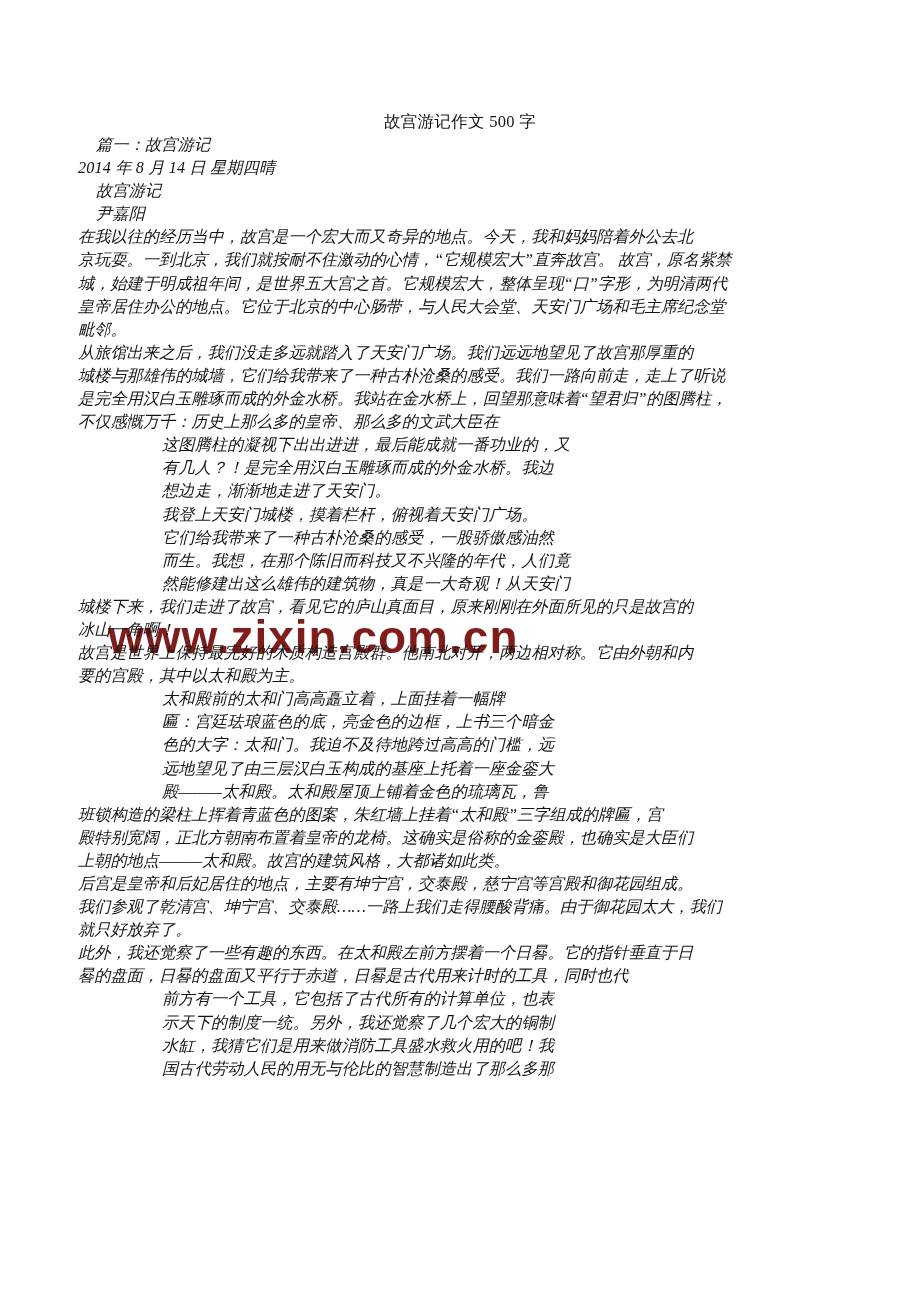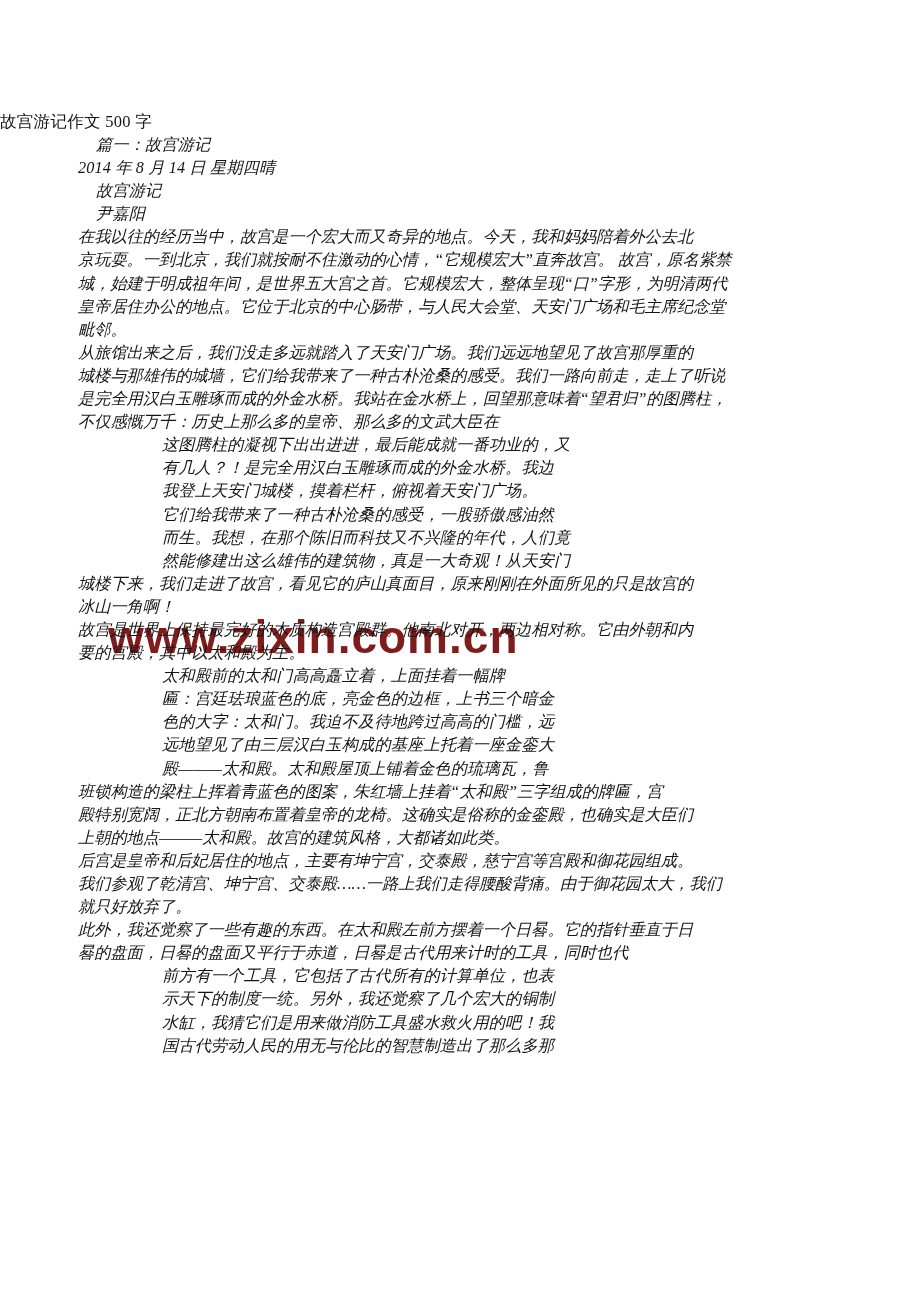--- a/index.html
+++ b/index.html
@@ -34,21 +34,21 @@
   .content {
     position: relative;
     z-index: 1;
     padding: 0;
   }
   .doc-title {
     position: absolute;
     left: 0;
     top: 110px;
     width: 920px;
-    text-align: left;
+    text-align: center;
     font-size: 16.5px;
     line-height: 23px;
     letter-spacing: 0.3px;
   }
   .body-block {
     position: absolute;
     left: 78px;
     top: 134px;
     width: 700px;
   }
@@ -89,20 +89,21 @@
           <div class="line wide">京玩耍。一到北京，我们就按耐不住激动的心情，“它规模宏大”直奔故宫。 故宫，原名紫禁</div>
           <div class="line wide">城，始建于明成祖年间，是世界五大宫之首。它规模宏大，整体呈现“口”字形，为明清两代</div>
           <div class="line wide">皇帝居住办公的地点。它位于北京的中心肠带，与人民大会堂、天安门广场和毛主席纪念堂</div>
           <div class="line wide">毗邻。</div>
           <div class="line wide">    从旅馆出来之后，我们没走多远就踏入了天安门广场。我们远远地望见了故宫那厚重的</div>
           <div class="line wide">城楼与那雄伟的城墙，它们给我带来了一种古朴沧桑的感受。我们一路向前走，走上了听说</div>
           <div class="line wide">是完全用汉白玉雕琢而成的外金水桥。我站在金水桥上，回望那意味着“望君归”的图腾柱，</div>
           <div class="line wide">不仅感慨万千：历史上那么多的皇帝、那么多的文武大臣在</div>
           <div class="line ind-block">这图腾柱的凝视下出出进进，最后能成就一番功业的，又</div>
           <div class="line ind-block">有几人？！是完全用汉白玉雕琢而成的外金水桥。我边</div>
+          <div class="line ind-block">想边走，渐渐地走进了天安门。</div>
           <div class="line ind-block">我登上天安门城楼，摸着栏杆，俯视着天安门广场。</div>
           <div class="line ind-block">它们给我带来了一种古朴沧桑的感受，一股骄傲感油然</div>
           <div class="line ind-block">而生。我想，在那个陈旧而科技又不兴隆的年代，人们竟</div>
           <div class="line ind-block">然能修建出这么雄伟的建筑物，真是一大奇观！从天安门</div>
           <div class="line wide">    城楼下来，我们走进了故宫，看见它的庐山真面目，原来刚刚在外面所见的只是故宫的</div>
           <div class="line wide">冰山一角啊！</div>
           <div class="line wide">    故宫是世界上保持最完好的木质构造宫殿群。他南北对开，两边相对称。它由外朝和内</div>
           <div class="line wide">要的宫殿，其中以太和殿为主。</div>
           <div class="line ind-block">太和殿前的太和门高高矗立着，上面挂着一幅牌</div>
           <div class="line ind-block">匾：宫廷珐琅蓝色的底，亮金色的边框，上书三个暗金</div>

